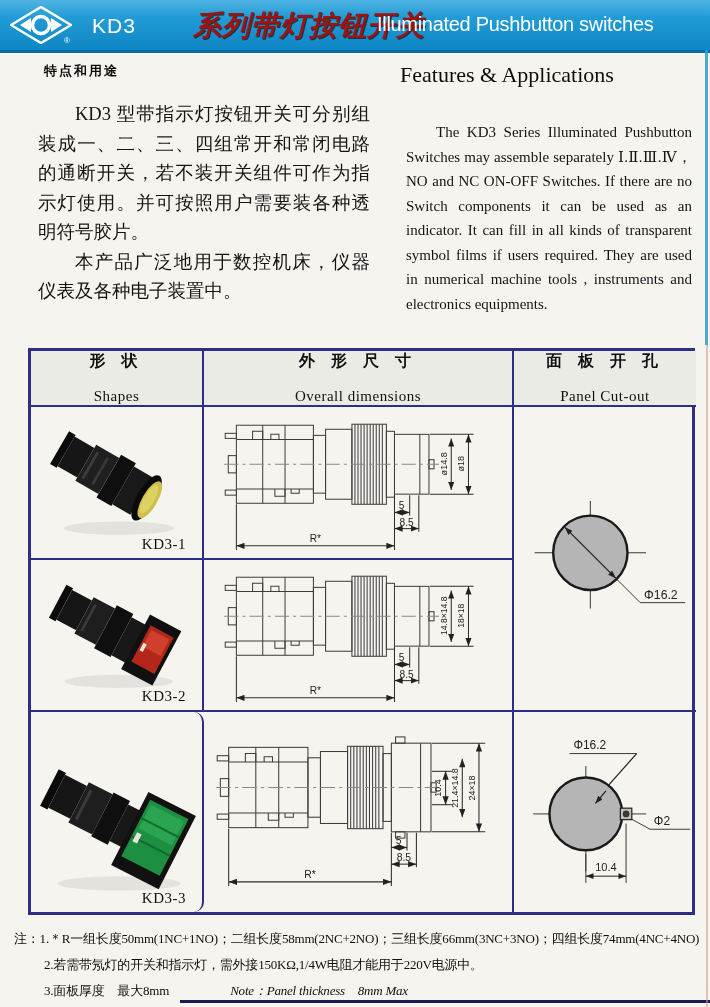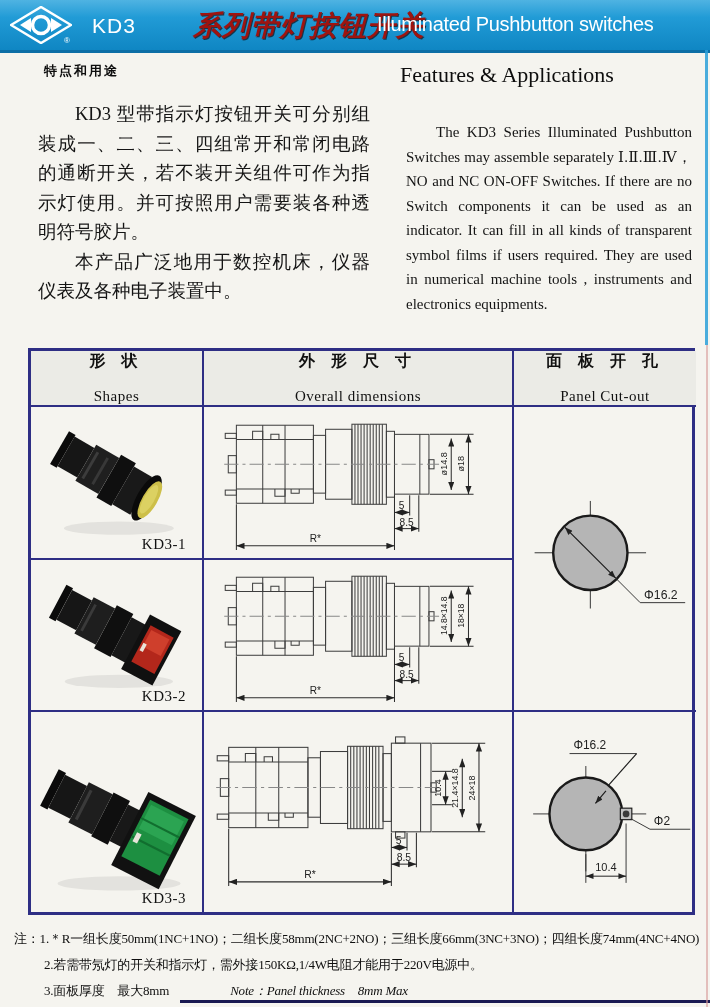--- a/index.html
+++ b/index.html
@@ -258,21 +258,21 @@
         <line x1="16" y1="136" x2="172" y2="136" marker-start="url(#aS)" marker-end="url(#aE)"></line>
       </g>
       <text transform="rotate(-90 224 55)" x="224" y="55" text-anchor="middle" font-size="8.5">14.8×14.8</text>
       <text transform="rotate(-90 241 55)" x="241" y="55" text-anchor="middle" font-size="8.5">18×18</text>
       <text x="179" y="100" text-anchor="middle" font-size="10">5</text>
       <text x="184" y="116" text-anchor="middle" font-size="10">8.5</text>
       <text x="94" y="132" text-anchor="middle" font-size="10">R*</text>
     </svg>
   </div>
 
-  <div class="cell br shape-cell" style="grid-column:1;grid-row:4;padding-top:28px;">
+  <div class="cell br shape-cell" style="grid-column:1;grid-row:4;padding-top:28px;border-radius:10px;">
     <svg width="164" height="150" viewBox="0 0 160 140">
       <ellipse cx="82" cy="126" rx="60" ry="7" fill="rgba(0,0,0,0.07)"></ellipse>
       <g transform="rotate(27 80 66)">
         <rect x="6" y="46" width="8" height="40" fill="#0b0b0b"></rect>
         <rect x="14" y="48" width="24" height="36" fill="#161616"></rect>
         <rect x="38" y="44" width="26" height="44" fill="#1e1e1e"></rect>
         <rect x="42" y="50" width="3" height="32" fill="#3a3a3a"></rect>
         <rect x="64" y="42" width="18" height="48" fill="#0f0f0f"></rect>
         <rect x="82" y="46" width="14" height="40" fill="#181818"></rect>
         <rect x="94" y="26" width="52" height="80" fill="#111111"></rect>

